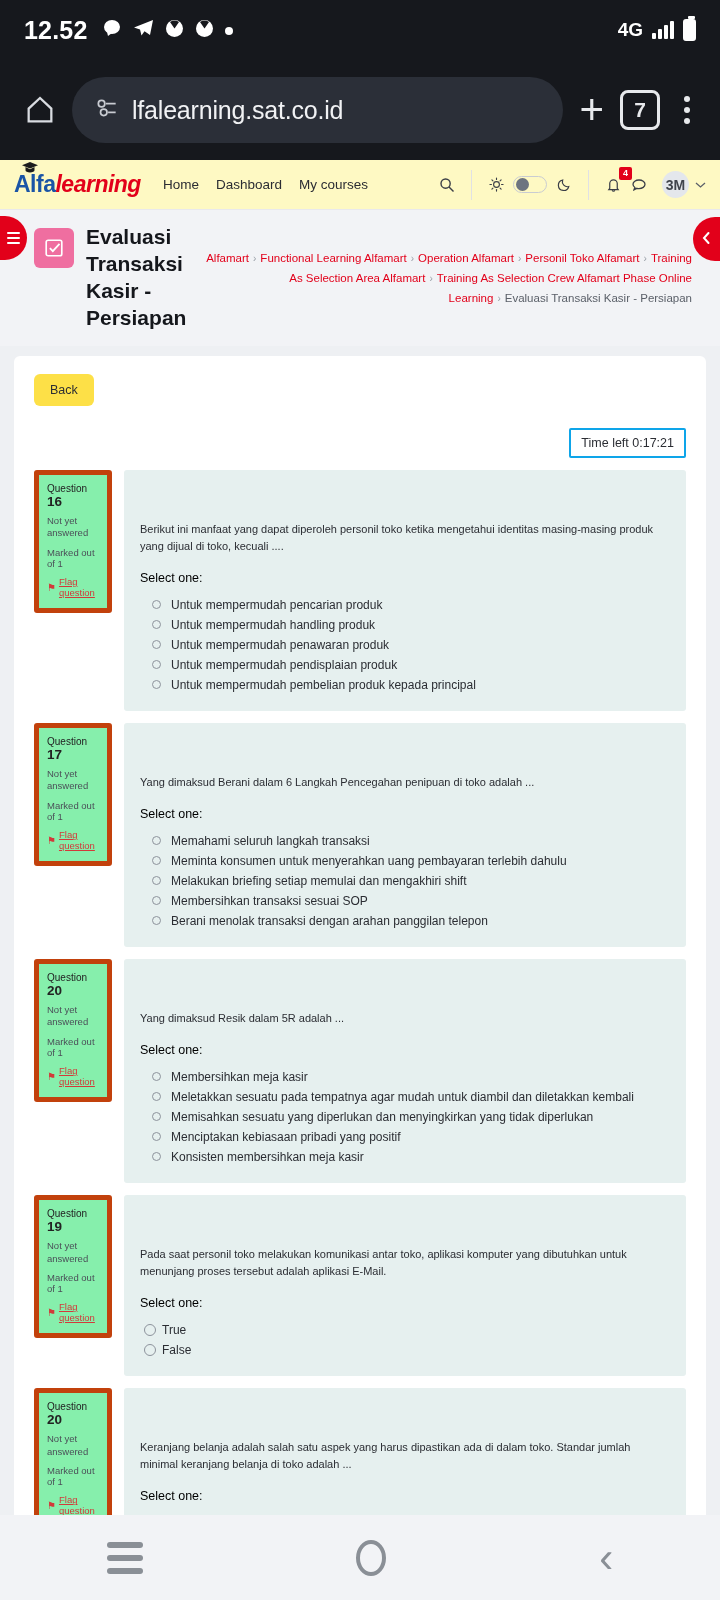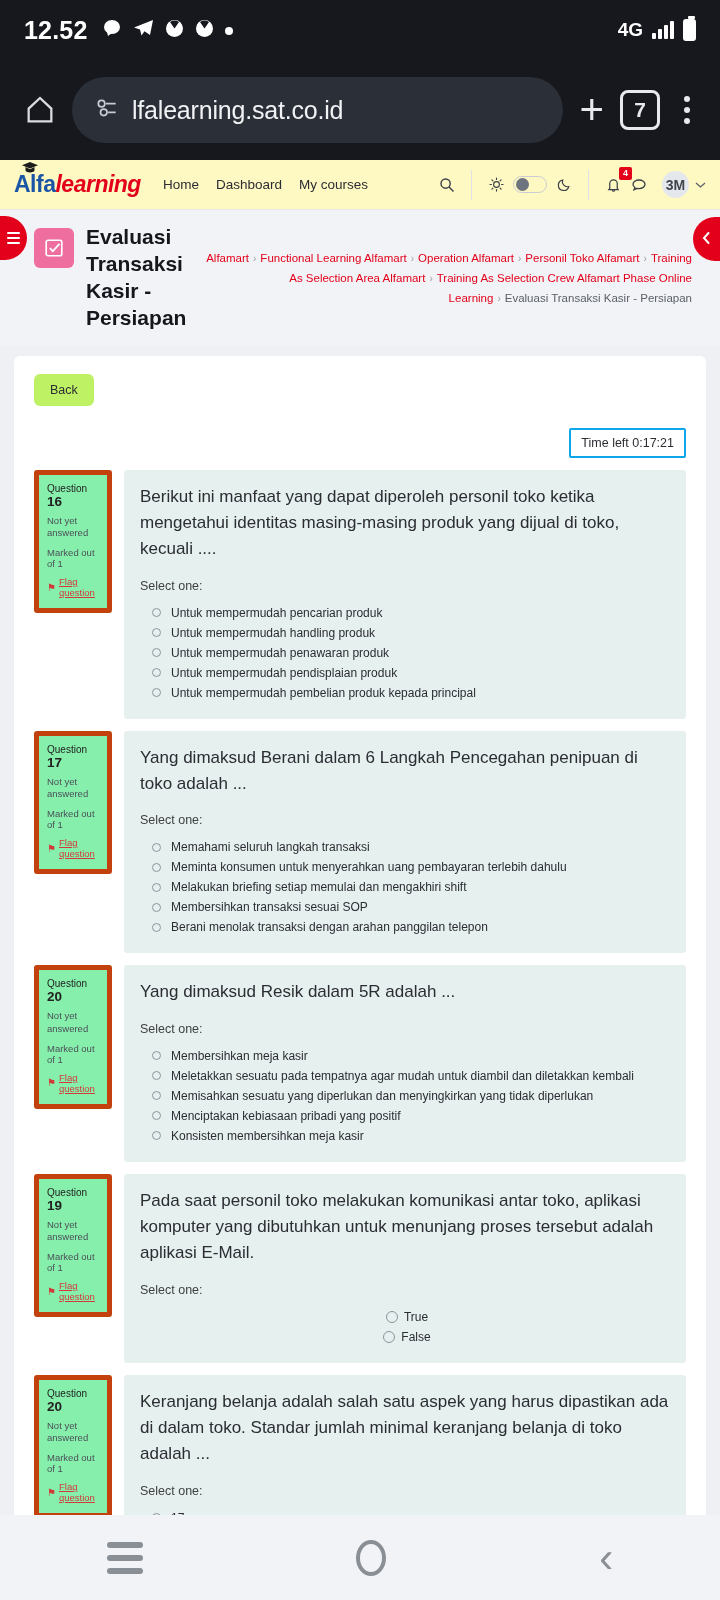--- a/index.html
+++ b/index.html
@@ -116,21 +116,21 @@
   .crumbs .sep { color: #9aa0a8; margin: 0 4px; font-size: 10px; }
   .crumbs .cur { color: #5b6069; }
 
   
   .page-wrap { background: #eef0f3; padding: 10px 14px 0 14px; }
   .card { background: #fff; border-radius: 6px; padding: 18px 20px 26px 20px; }
   .btn {
     display: inline-block; border: none; border-radius: 6px; cursor: pointer;
     font-family: inherit;
   }
-  .btn-grey { background: #bef264; color: #2b2d33; font-size: 12.5px; padding: 9px 16px; }
+  .btn-grey { background: #fde047; color: #2b2d33; font-size: 12.5px; padding: 9px 16px; }
   .timer-row { display: flex; justify-content: flex-end; margin-top: 22px; }
   .timer {
     border: 2px solid #0ea5e9; background: #fff; color: #2b2d33;
     font-size: 12.5px; padding: 6px 10px; border-radius: 2px;
   }
 
   .qrow { display: flex; gap: 12px; margin-top: 12px; align-items: flex-start; }
   .qinfo {
     width: 78px; flex: none; border: 5px solid #c2410c; border-radius: 3px;
     padding: 8px 7px 10px 8px; background: #86efac;
@@ -140,29 +140,29 @@
   .qinfo .qstate { font-size: 9.5px; color: #4b5058; margin-top: 6px; line-height: 1.35; }
   .qinfo .qmark { font-size: 9.5px; color: #4b5058; margin-top: 7px; }
   .qflag { margin-top: 7px; font-size: 9.5px; display: flex; align-items: center; gap: 3px; }
   .qflag a { color: #d23a3a; text-decoration: underline; }
   .flag-gl { color: #d23a3a; font-size: 10px; }
 
   .qbody {
     flex: 1; background: #e6f0ef; border-radius: 3px; padding: 14px 16px 16px 16px;
     min-height: 40px;
   }
-  .qtext { font-size: 17px; color: #2b2d33; line-height: 1.55; }
-  .select-one { font-size: 12.5px; color: #404040; margin-top: 16px; }
+  .qtext { font-size: 11px; color: #2b2d33; line-height: 1.55; margin-top: 37px; }
+  .select-one { font-size: 12.5px; color: #000000; margin-top: 16px; }
   .opts { margin-top: 10px; }
   .opt { display: flex; align-items: center; gap: 10px; padding: 3px 0 3px 12px; }
   .radio {
     width: 9px; height: 9px; border: 1px solid #8d939c; border-radius: 50%;
     background: transparent; flex: none;
   }
-  .opt.tf { padding-left: 4px; gap: 6px; justify-content: center; }
+  .opt.tf { padding-left: 4px; gap: 6px; }
   .opt.tf .radio { width: 12px; height: 12px; }
   .opt span { font-size: 12px; color: #2b2d33; }
 
   .footer-row { display: flex; align-items: flex-end; margin-top: 26px; }
   .btn-red { background: #e8192c; color: #fff; font-size: 12.5px; padding: 10px 16px; margin-left: auto; }
 
   .helpfab {
     width: 30px; height: 30px; border-radius: 50%; background: #e4e7ec;
     display: flex; align-items: center; justify-content: center;
     font-size: 14px; font-weight: 700; color: #2b2d33;

